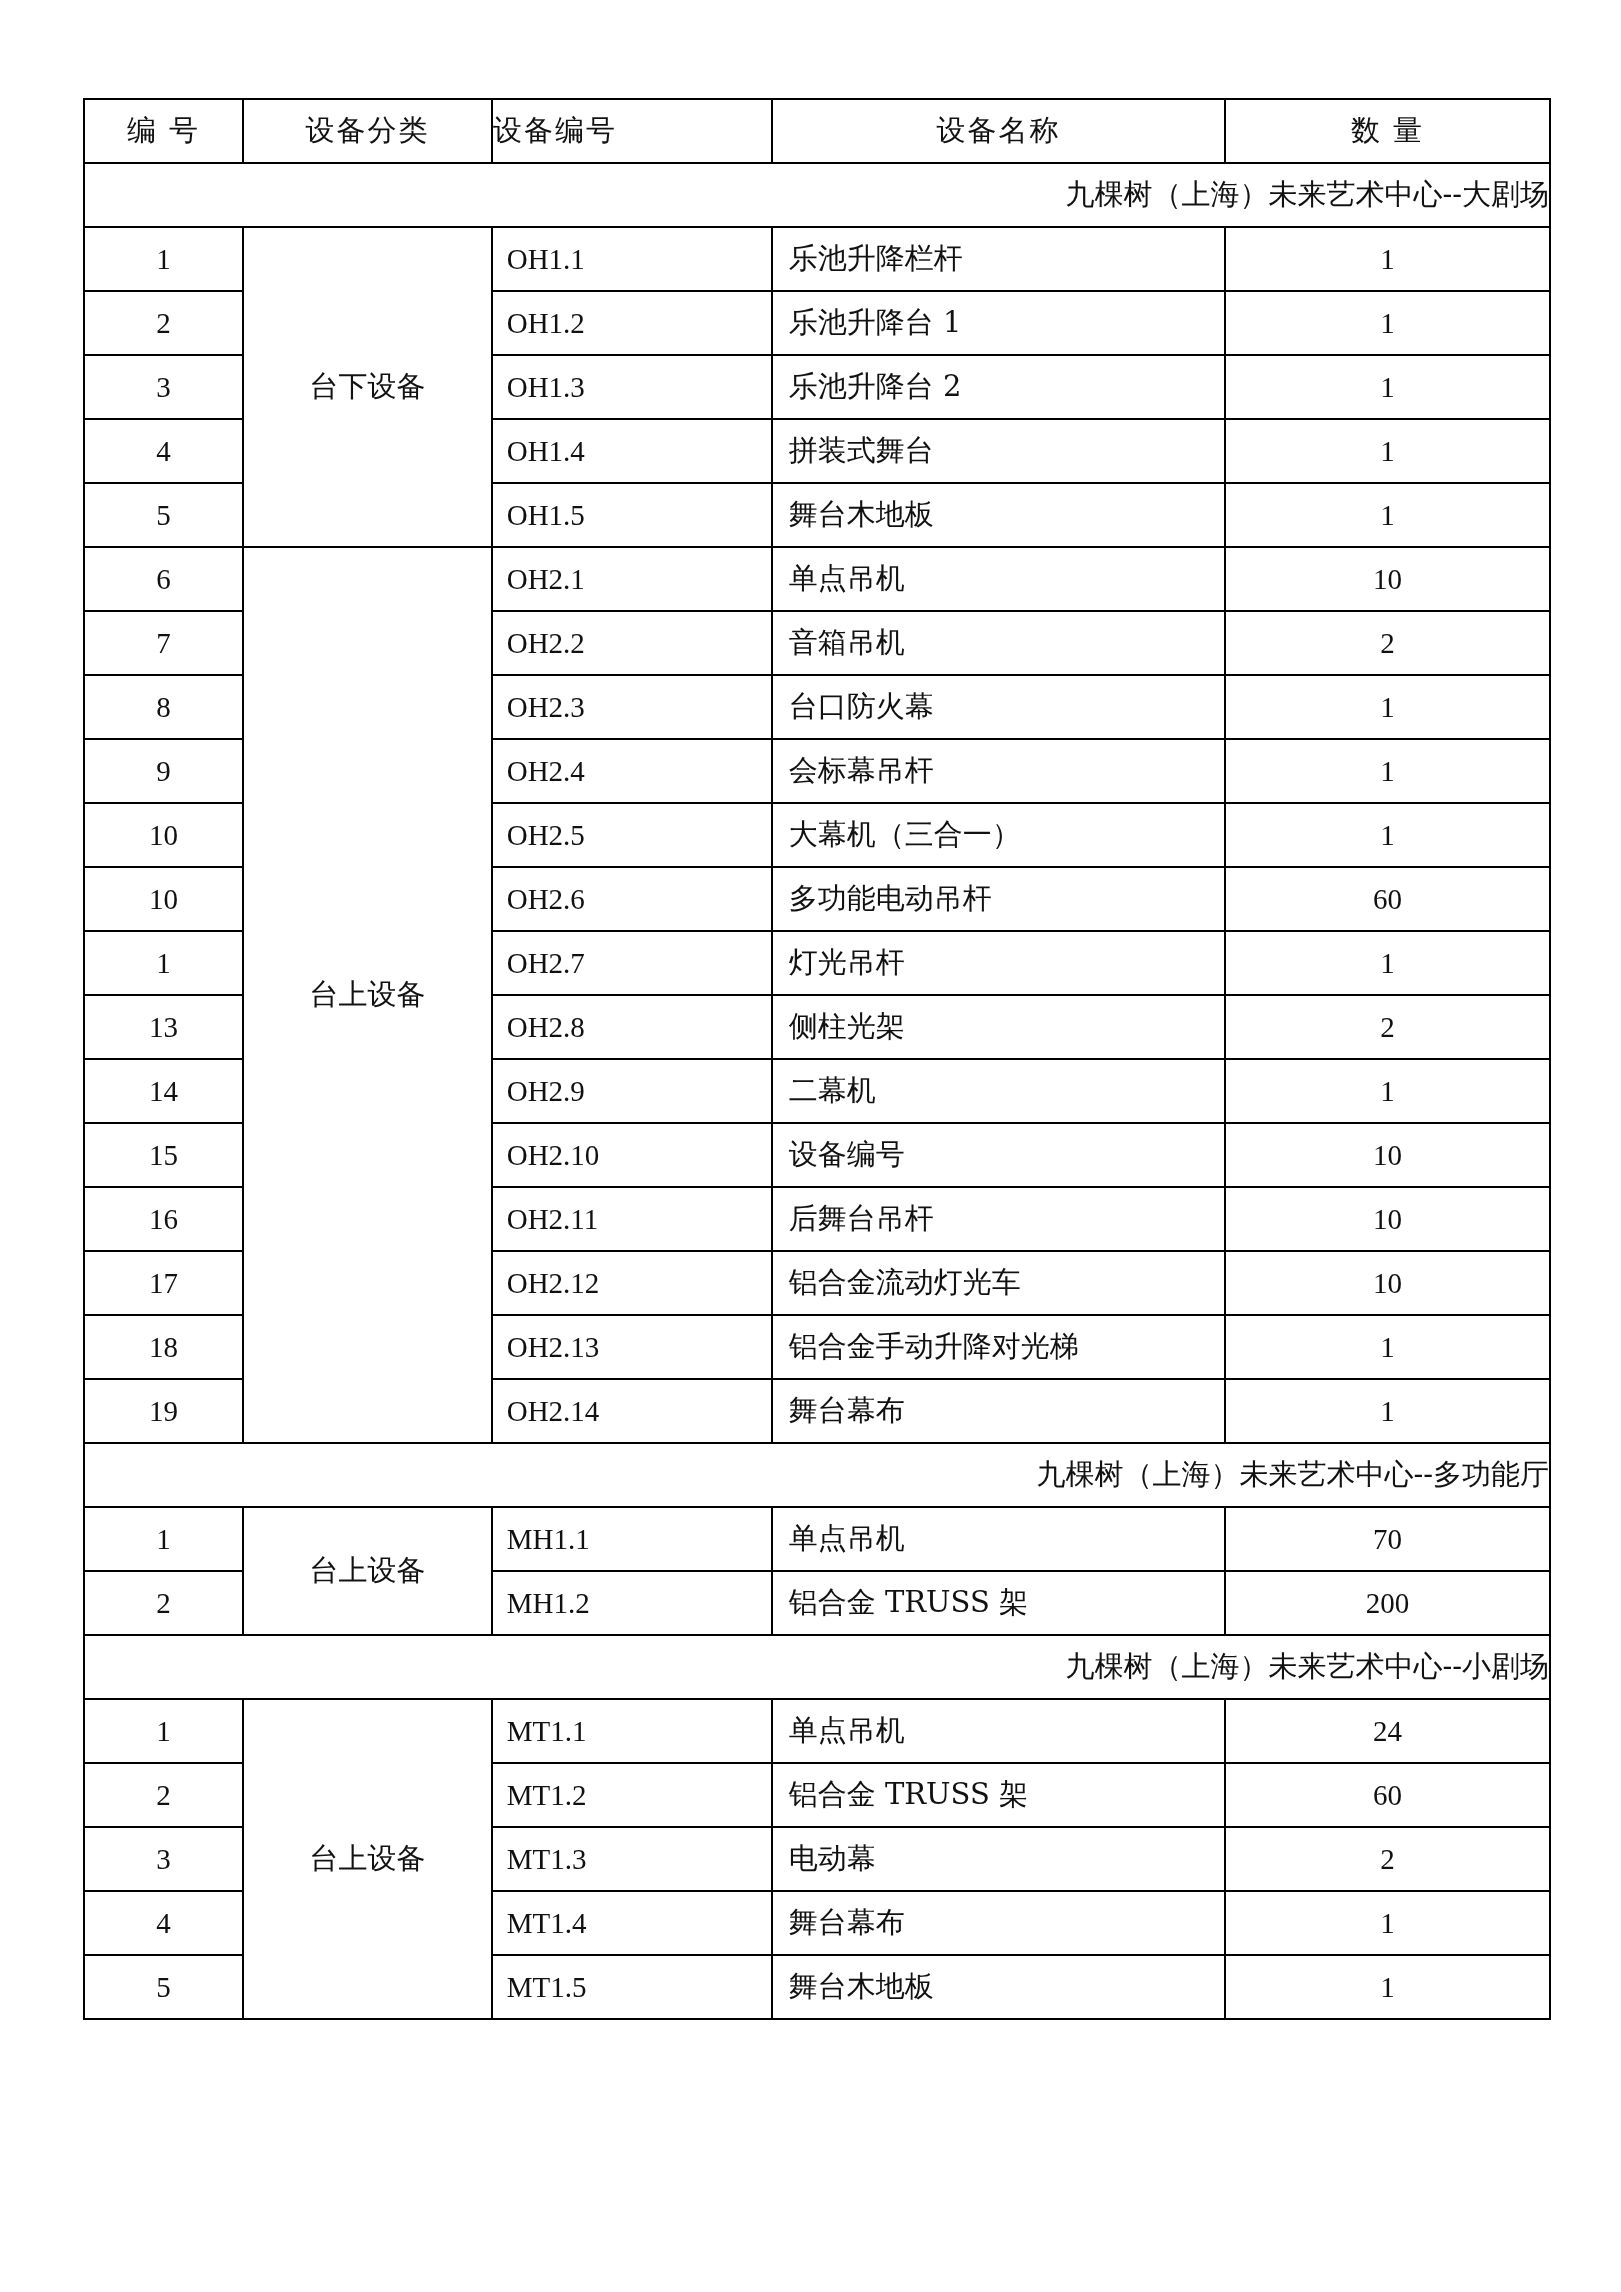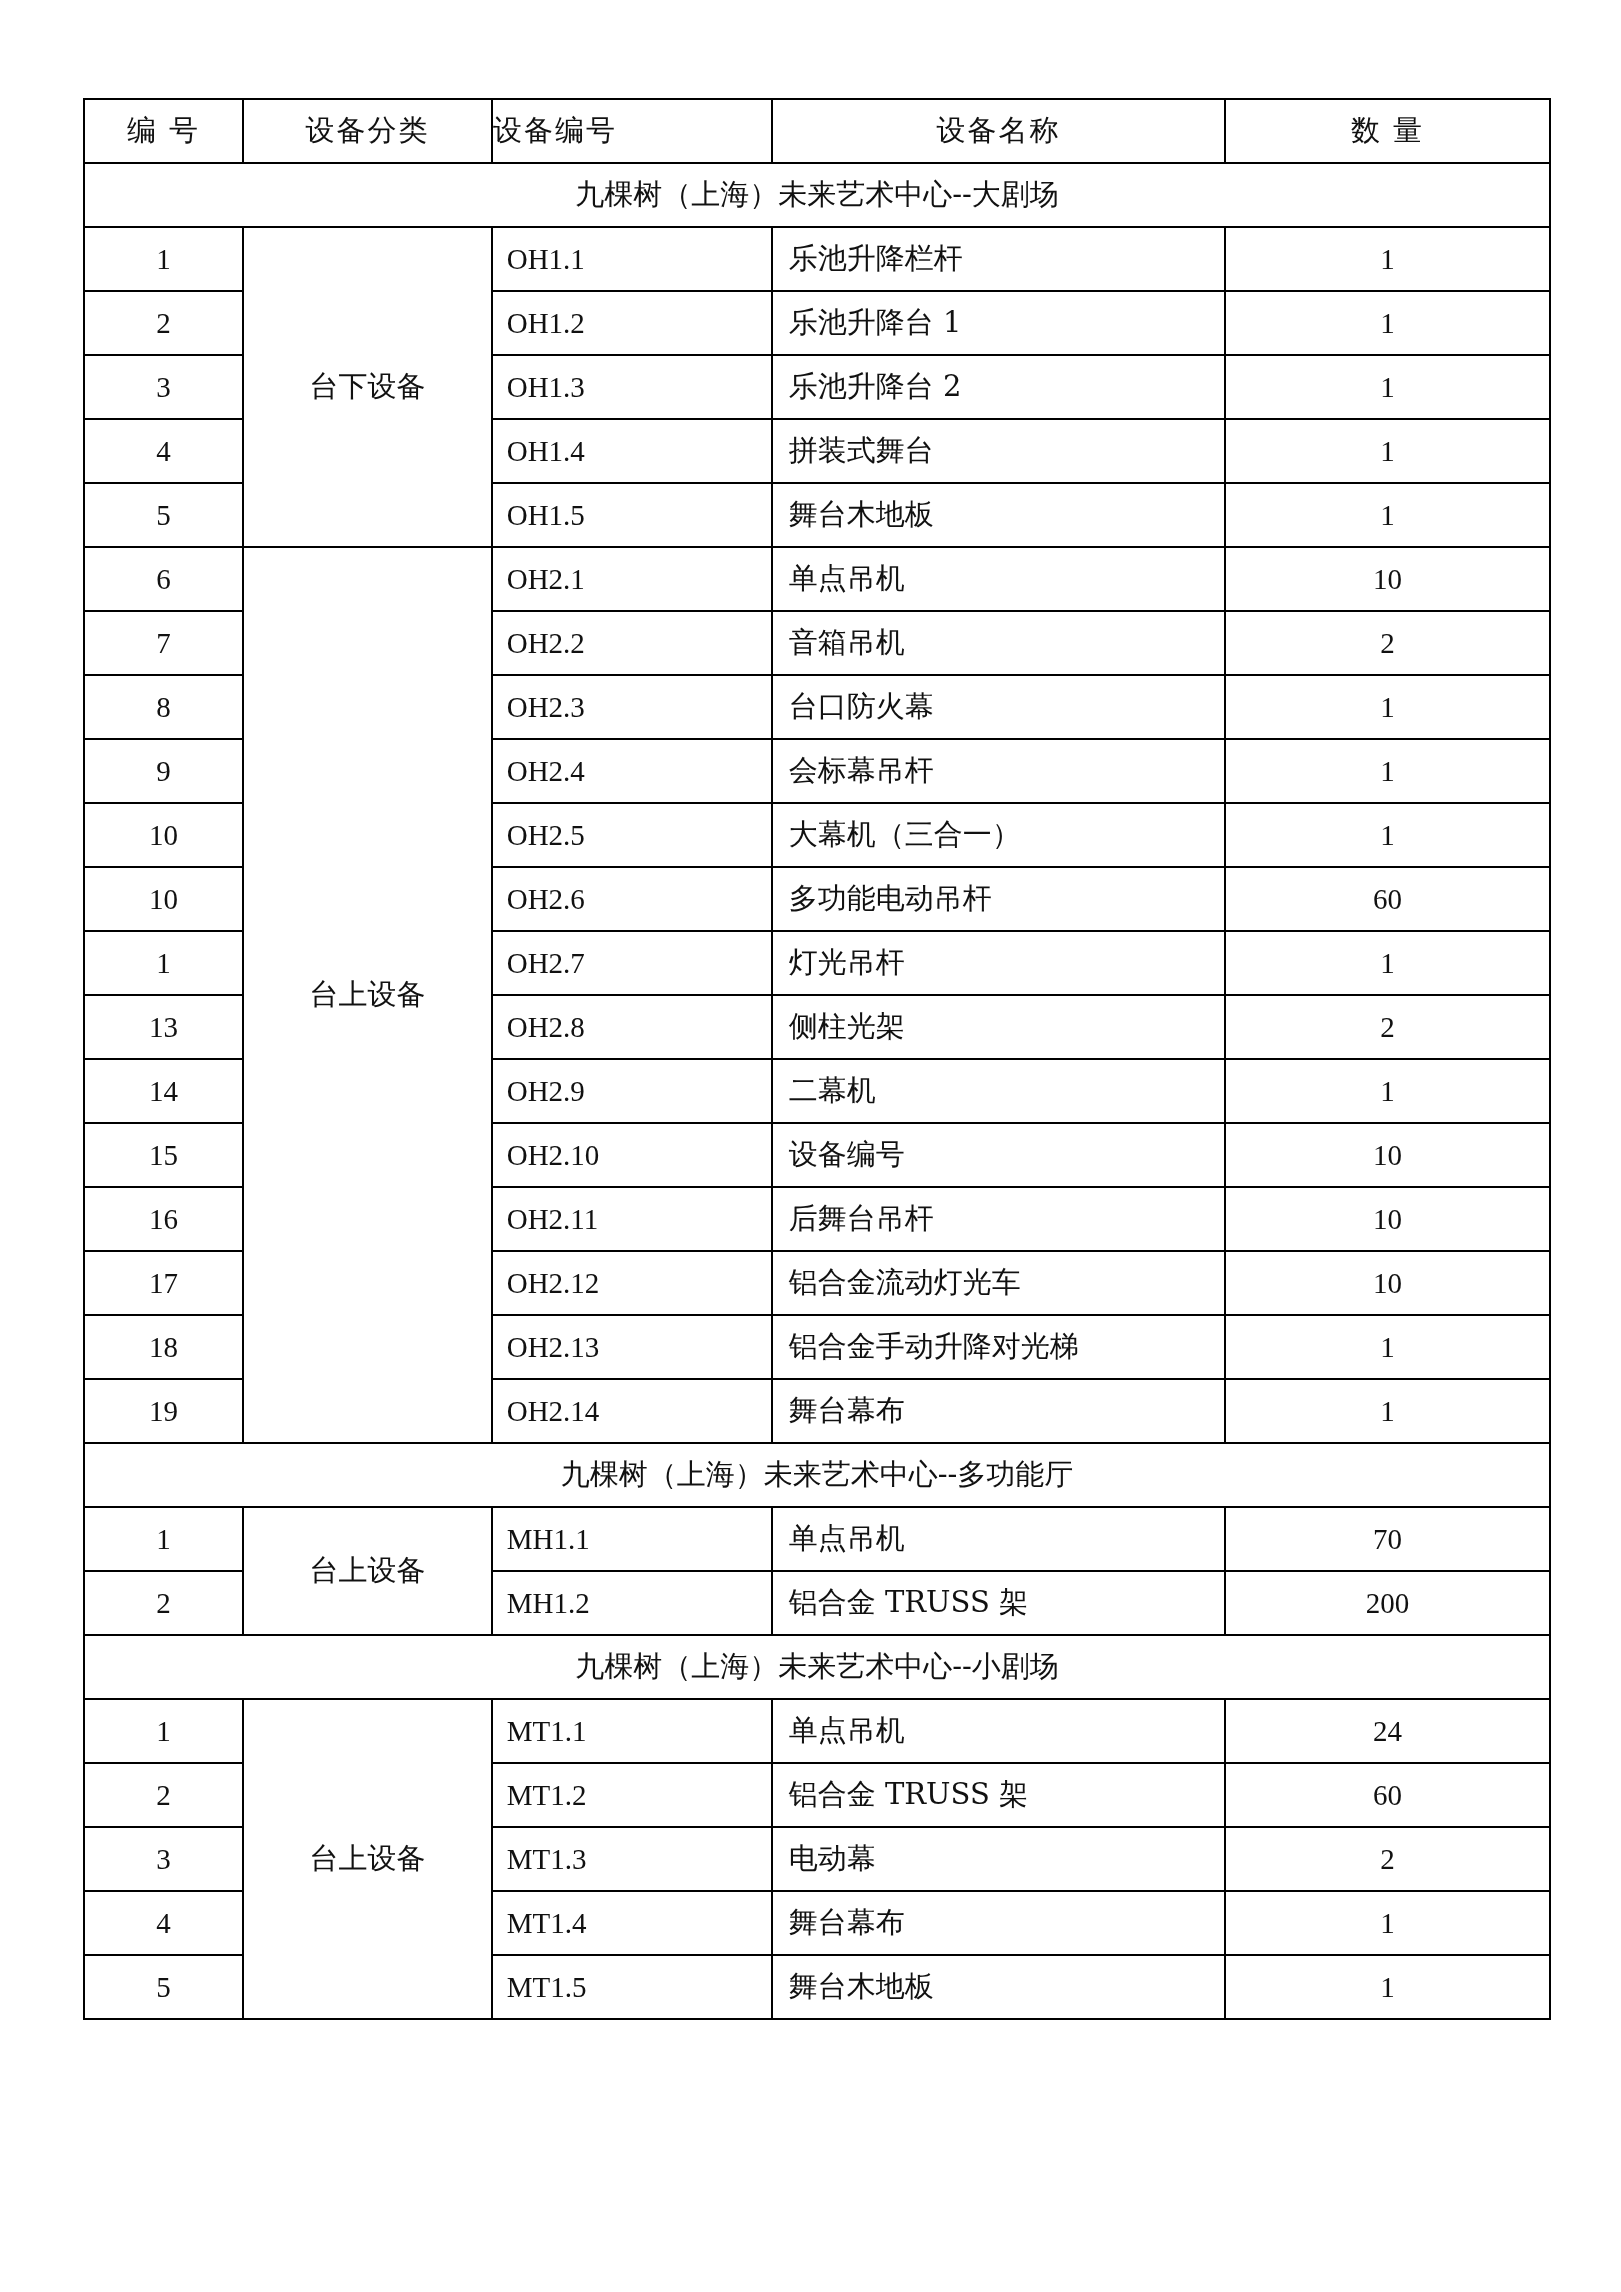--- a/index.html
+++ b/index.html
@@ -22,21 +22,21 @@
     font-weight: normal;
     font-size: 29px;
     vertical-align: middle;
   }
   .c-no { width: 159px; text-align: center; }
   .c-cat { width: 249px; text-align: center; }
   .c-code { width: 280px; text-align: left; padding-left: 13.7px !important; font-family: "Liberation Serif", "DejaVu Serif", serif; font-size: 28px; }
   .c-name { width: 453px; text-align: left; padding-left: 15.7px !important; }
   .c-qty { width: 323px; text-align: center; font-family: "Liberation Serif", "DejaVu Serif", serif; border-radius: 11px; }
   th { letter-spacing: 2px; }
-  .section td { text-align: center; font-size: 29px; }
+  .section td { text-align: right; font-size: 29px; }
   td.num { font-family: "Liberation Serif", "DejaVu Serif", serif; }
 </style>
 </head>
 <body>
 
 <table class="equip">
   <colgroup>
     <col style="width:159px">
       <col style="width:249px">
       <col style="width:280px">

